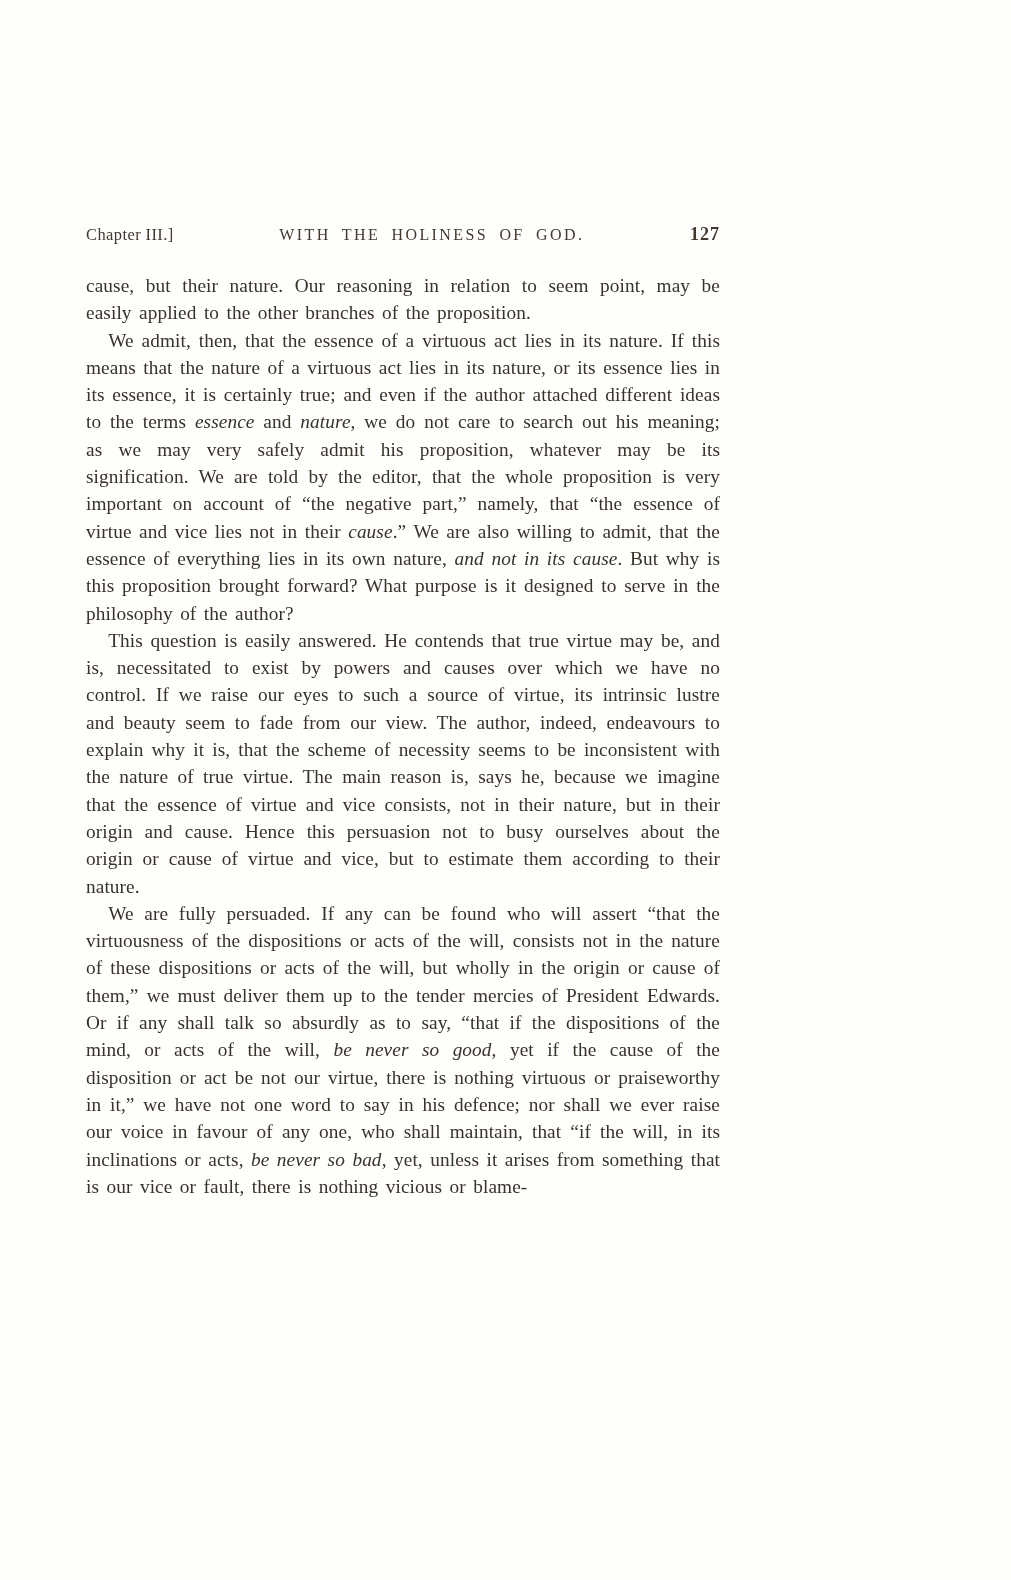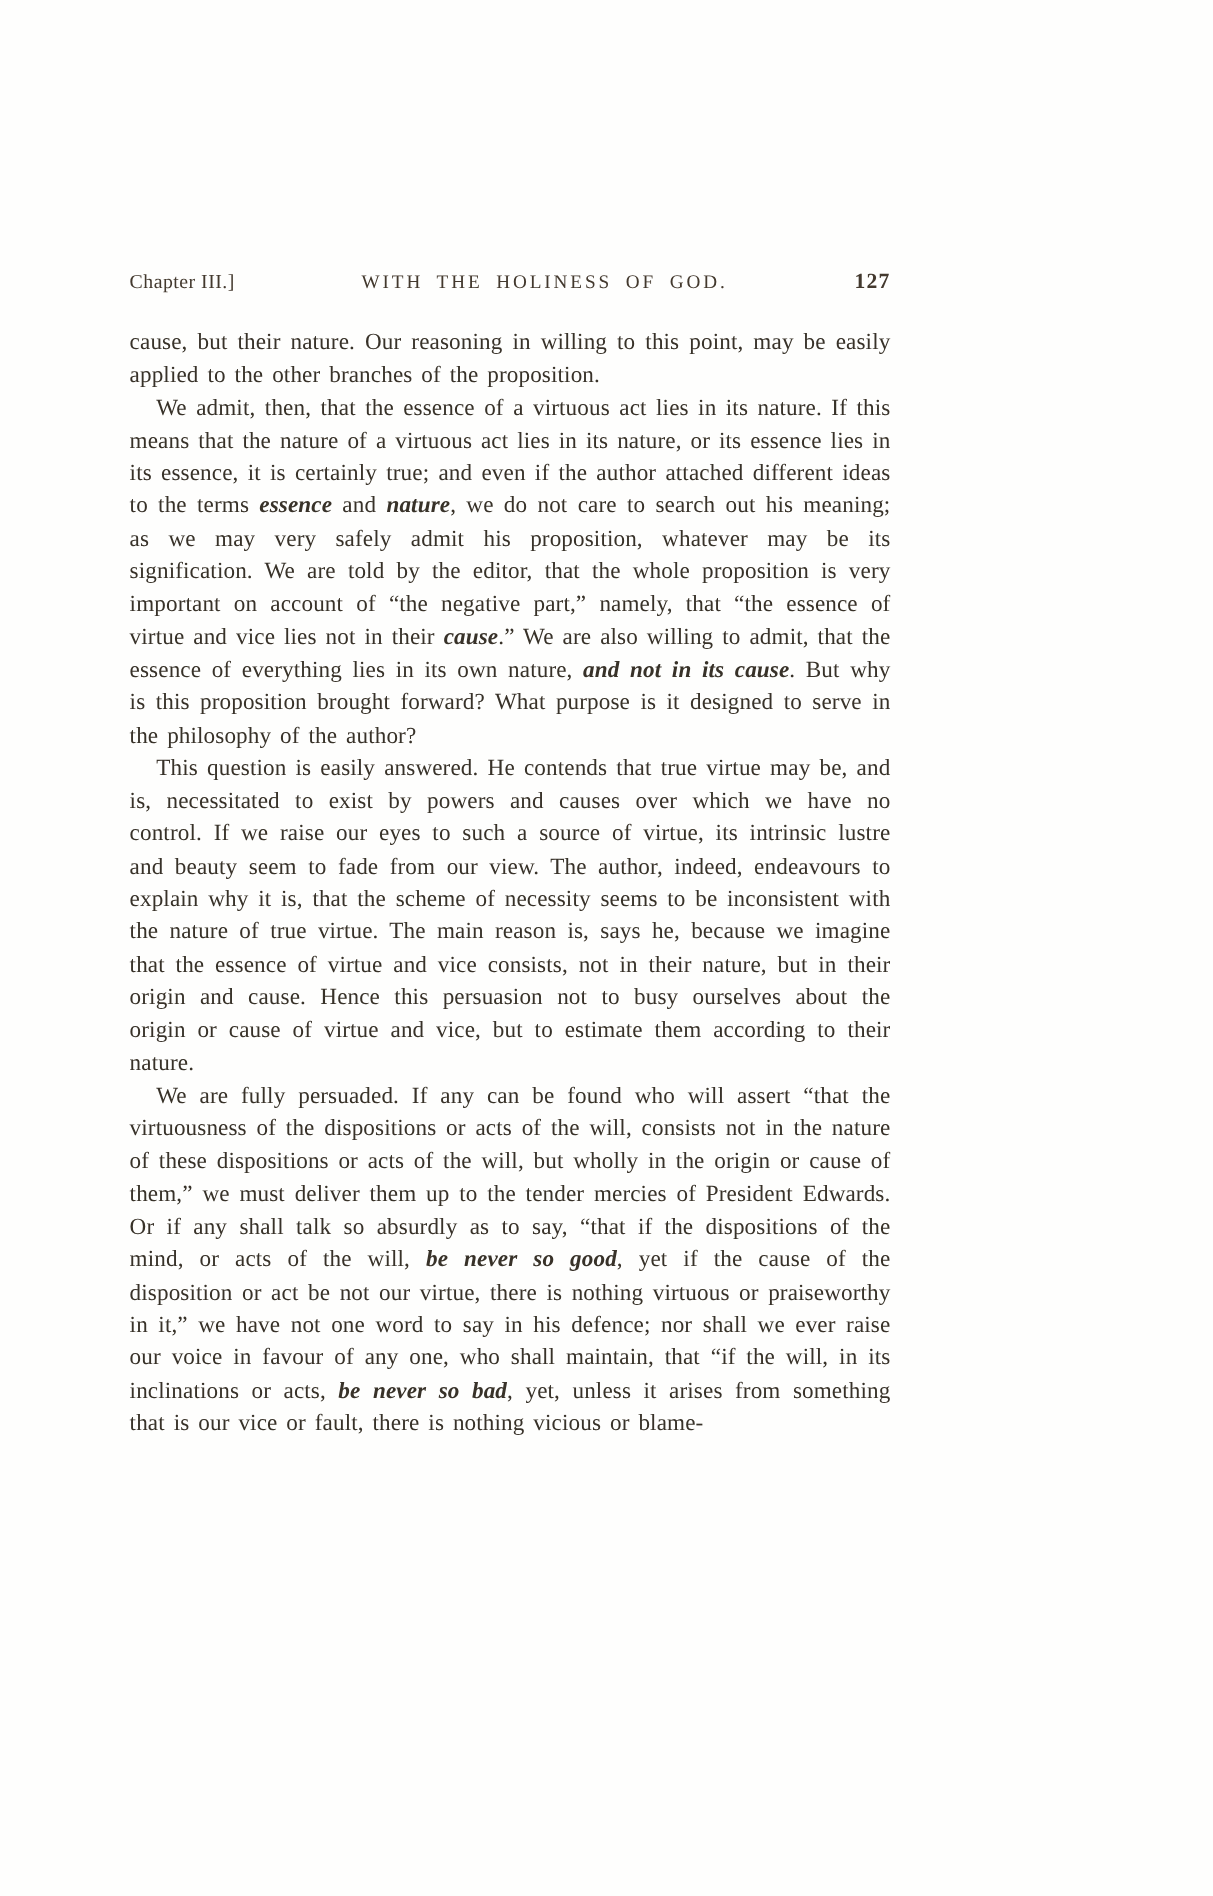--- a/index.html
+++ b/index.html
@@ -12,21 +12,21 @@
     width: 1011px;
     height: 1580px;
     background: #fefefdd0;
     background-color: #fefefd;
     overflow: hidden;
     font-family: "Liberation Serif", "DejaVu Serif", serif;
     color: #383229;
   }
   .content {
     position: absolute;
-    left: 108px;
+    left: 86px;
     top: 224px;
     width: 634px;
   }
   .page-header {
     display: flex;
     justify-content: space-between;
     align-items: baseline;
     margin-bottom: 27px;
     color: #43392e;
   }
@@ -51,33 +51,32 @@
     line-height: 27.3px;
     text-align: justify;
     word-spacing: 0.13em;
     letter-spacing: 0.1px;
   }
   .page-body p.para.indent {
     text-indent: 1.15em;
   }
   .it {
     font-style: italic;
-    font-weight: bold;
   }
 </style>
 </head>
 <body>
 
 <div class="scan-page">
   <div class="content">
     <div class="page-header">
       <span class="chapter-label">Chapter III.]</span>
       <span class="running-title">WITH THE HOLINESS OF GOD.</span>
       <span class="page-number">127</span>
     </div>
     <div class="page-body">
-        <p class="para"><span>cause, but their nature.  Our reasoning in willing to this point, may be easily applied to the other branches of the proposition.</span></p>
+        <p class="para"><span>cause, but their nature.  Our reasoning in relation to seem point, may be easily applied to the other branches of the proposition.</span></p>
         <p class="para indent"><span>We admit, then, that the essence of a virtuous act lies in its nature.  If this means that the nature of a virtuous act lies in its nature, or its essence lies in its essence, it is certainly true; and even if the author attached different ideas to the terms </span><span class="it">essence</span><span> and </span><span class="it">nature</span><span>, we do not care to search out his meaning; as we may very safely admit his proposition, whatever may be its signification.  We are told by the editor, that the whole proposition is very important on account of “the negative part,” namely, that “the essence of virtue and vice lies not in their </span><span class="it">cause</span><span>.”  We are also willing to admit, that the essence of everything lies in its own nature, </span><span class="it">and not in its cause</span><span>.  But why is this proposition brought forward?  What purpose is it designed to serve in the philosophy of the author?</span></p>
         <p class="para indent"><span>This question is easily answered.  He contends that true virtue may be, and is, necessitated to exist by powers and causes over which we have no control.  If we raise our eyes to such a source of virtue, its intrinsic lustre and beauty seem to fade from our view.  The author, indeed, endeavours to explain why it is, that the scheme of necessity seems to be inconsistent with the nature of true virtue.  The main reason is, says he, because we imagine that the essence of virtue and vice consists, not in their nature, but in their origin and cause.  Hence this persuasion not to busy ourselves about the origin or cause of virtue and vice, but to estimate them according to their nature.</span></p>
         <p class="para indent"><span>We are fully persuaded.  If any can be found who will assert “that the virtuousness of the dispositions or acts of the will, consists not in the nature of these dispositions or acts of the will, but wholly in the origin or cause of them,” we must deliver them up to the tender mercies of President Edwards.  Or if any shall talk so absurdly as to say, “that if the dispositions of the mind, or acts of the will, </span><span class="it">be never so good</span><span>, yet if the cause of the disposition or act be not our virtue, there is nothing virtuous or praiseworthy in it,” we have not one word to say in his defence; nor shall we ever raise our voice in favour of any one, who shall maintain, that “if the will, in its inclinations or acts, </span><span class="it">be never so bad</span><span>, yet, unless it arises from something that is our vice or fault, there is nothing vicious or blame-</span></p>
       </div>
   </div>
 </div>
 
 </body></html>

